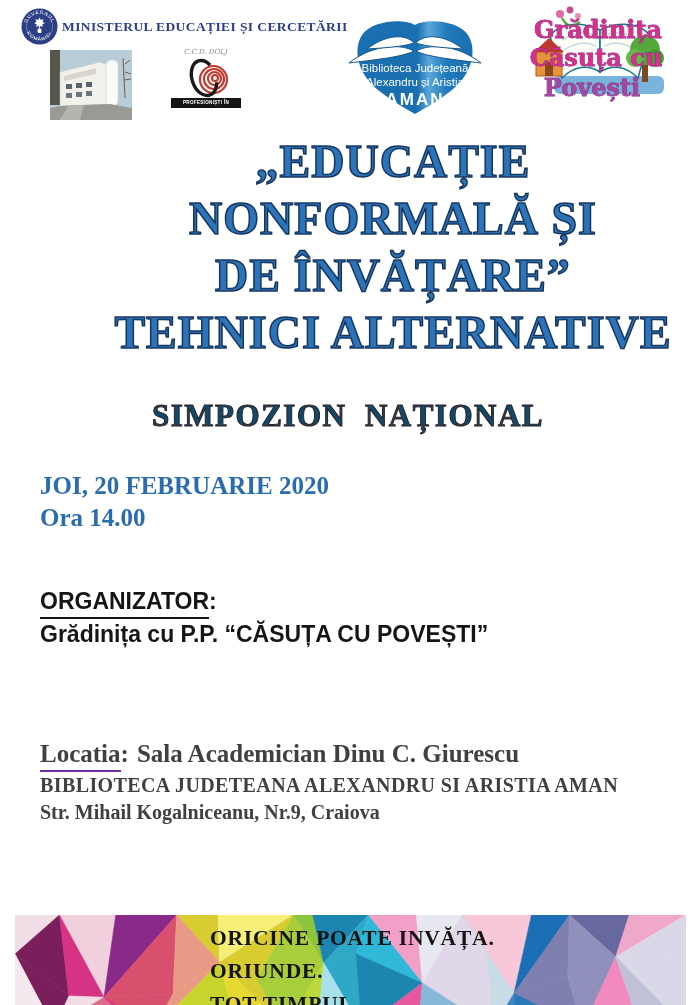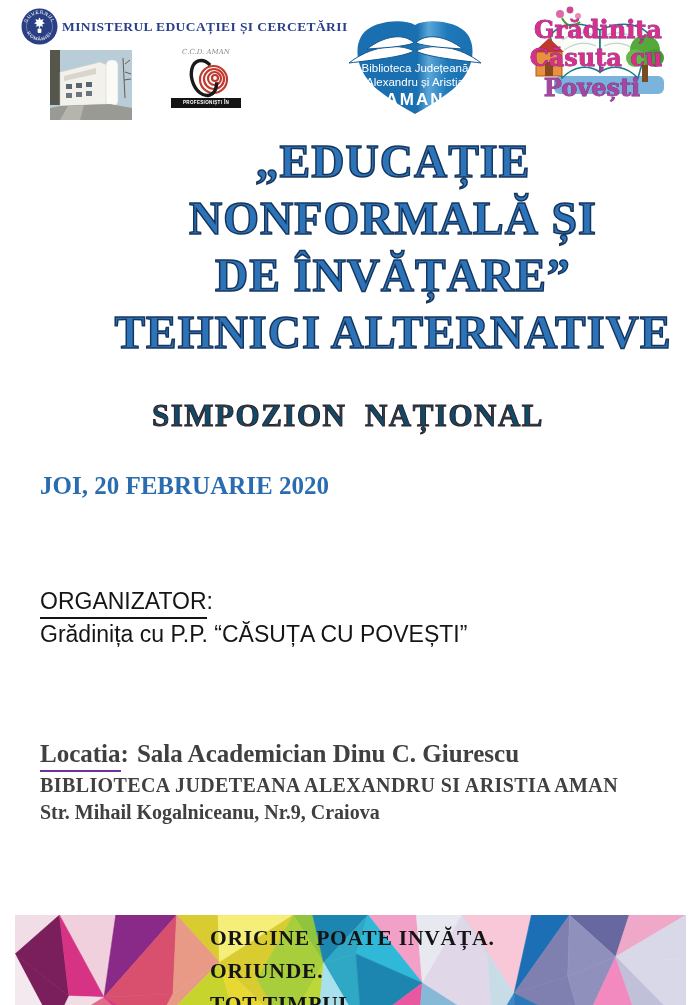--- a/index.html
+++ b/index.html
@@ -22,21 +22,21 @@
   .subtitle{position:absolute;left:0;top:398px;width:696px;text-align:center;
     font-size:31px;font-weight:bold;color:#0c4a6e;-webkit-text-stroke:1px #36201f;
     letter-spacing:1.5px;white-space:pre;}
 
   
   .event-block{position:absolute;left:40px;top:470px;color:#2a6cb0;font-weight:bold;
     font-size:25px;line-height:32px;}
 
   
   .organizer-block{position:absolute;left:40px;top:586px;color:#151515;
-    font-family:"Liberation Sans","DejaVu Sans",sans-serif;font-weight:normal;
+    font-family:"Liberation Sans","DejaVu Sans",sans-serif;font-weight:bold;
     font-size:23px;line-height:31px;}
   .organizer-label{display:inline-block;border-bottom:2.5px solid #151515;padding-bottom:0px;}
 
   
   .location-block{position:absolute;left:40px;top:738px;color:#404040;font-weight:bold;}
   .location-line1{font-size:25px;line-height:32px;}
   .location-label{display:inline-block;border-bottom:2.5px solid #7030a0;}
   .location-colon{margin-right:8px;}
   .location-line2{font-size:20px;line-height:27px;letter-spacing:.4px;}
   .location-line3{font-size:20px;line-height:26px;}
@@ -93,21 +93,21 @@
       <rect x="36" y="32" width="6" height="5" fill="#5a6670"></rect>
       <rect x="16" y="43" width="6" height="5" fill="#6b7680"></rect>
       <rect x="26" y="42" width="6" height="5" fill="#6b7680"></rect>
       <rect x="36" y="41" width="6" height="5" fill="#6b7680"></rect>
       <polygon points="10,56 60,54 82,58 82,70 0,70 0,58" fill="#9a9a94"></polygon>
       <polygon points="18,56 34,55 30,70 10,70" fill="#b5b5ae"></polygon>
     </svg>
   </div>
 
   <div class="ccd-logo">
-    <div class="ccd-script">C.C.D. AMAN</div>
+    <div class="ccd-script">C.C.D. DOLJ</div>
     <svg width="76" height="64" viewBox="0 0 76 64" style="position:absolute;left:0;top:0;">
       <g>
         <circle cx="47" cy="32" r="3" fill="none" stroke="#c23a2e" stroke-width="2.2"></circle>
         <circle cx="46.5" cy="32.5" r="6.5" fill="none" stroke="#c23a2e" stroke-width="2.2"></circle>
         <circle cx="46" cy="33" r="10" fill="none" stroke="#c23a2e" stroke-width="2.2"></circle>
         <circle cx="45.5" cy="33.5" r="13.5" fill="none" stroke="#c23a2e" stroke-width="2.2"></circle>
       </g>
       <ellipse cx="36" cy="32" rx="12" ry="18" transform="rotate(-18 36 32)" fill="none" stroke="#1a1a1a" stroke-width="3.4" stroke-dasharray="76 18" stroke-dashoffset="-8"></ellipse>
     </svg>
     <div class="ccd-bar">PROFESIONIȘTI ÎN EDUCAȚIE</div>
@@ -175,20 +175,21 @@
     <div class="title-line">„EDUCAȚIE</div>
     <div class="title-line">NONFORMALĂ ȘI</div>
     <div class="title-line">DE ÎNVĂȚARE”</div>
     <div class="title-line">TEHNICI ALTERNATIVE</div>
   </div>
 
   <div class="subtitle">SIMPOZION  NAȚIONAL</div>
 
   <div class="event-block">
     <div>JOI, 20 FEBRUARIE 2020</div>
+    <div>Ora 14.00</div>
   </div>
 
   <div class="organizer-block">
     <div><span class="organizer-label">ORGANIZATOR</span><span>:</span></div>
     <div>Grădinița cu P.P. “CĂSUȚA CU POVEȘTI”</div>
   </div>
 
   <div class="location-block">
     <div class="location-line1"><span class="location-label">Locatia</span><span class="location-colon">:</span><span>Sala Academician Dinu C. Giurescu</span></div>
     <div class="location-line2">BIBLIOTECA JUDETEANA ALEXANDRU SI ARISTIA AMAN</div>

